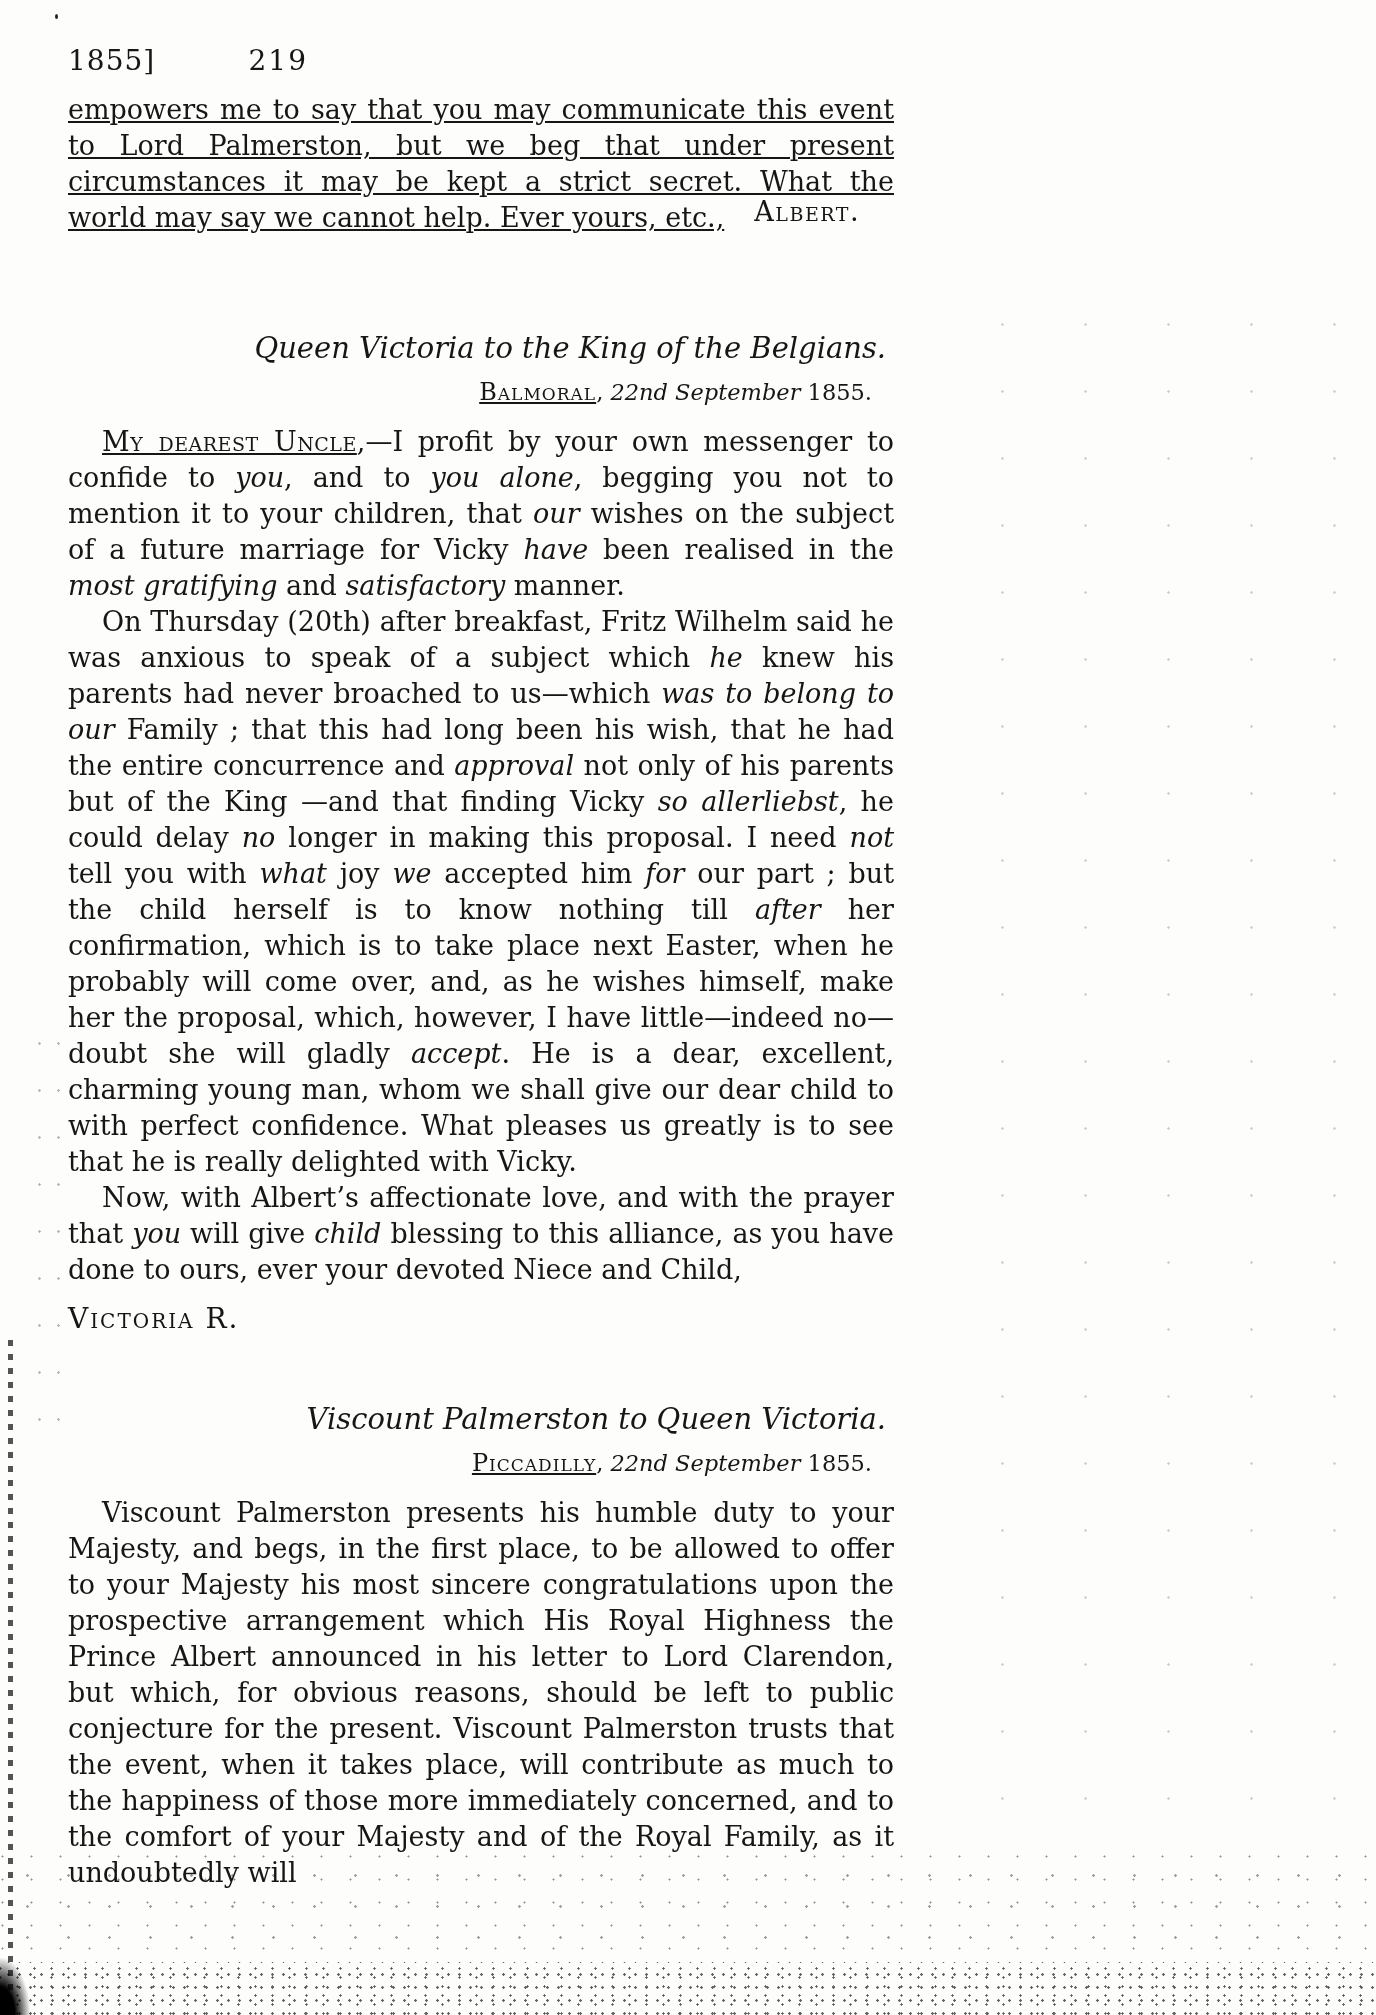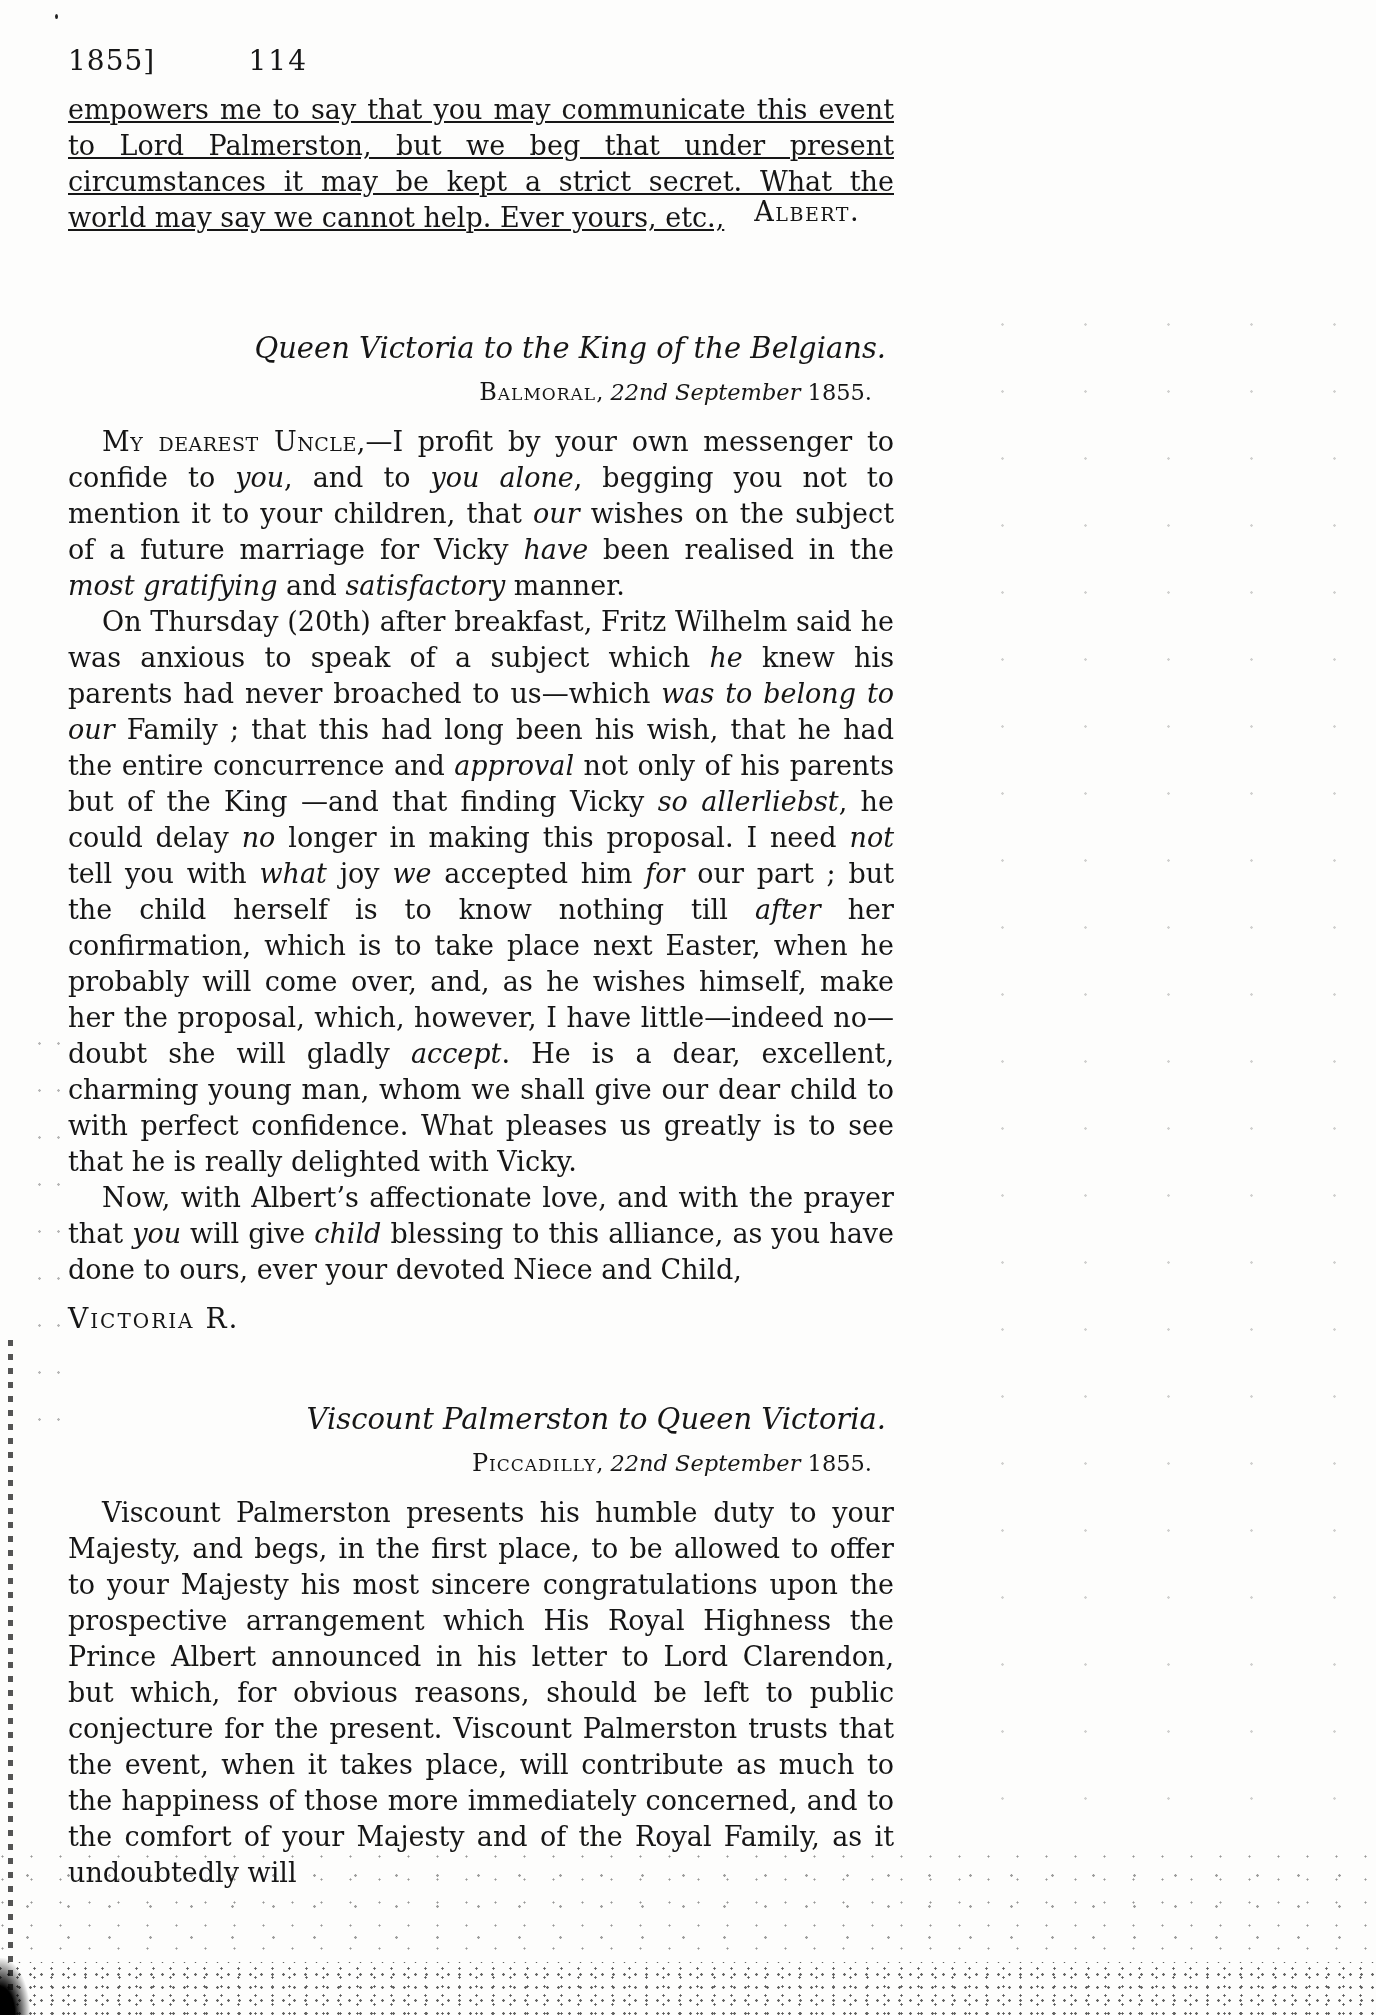--- a/index.html
+++ b/index.html
@@ -29,21 +29,21 @@
   .text-column {
     position: absolute;
     left: 68px; top: 80px; width: 826px;
     font-size: 27px; line-height: 36px;
     text-align: justify;
   }
   .body-para { margin: 0; position: relative; }
   .body-para.indent { text-indent: 34px; }
   .body-para.first { margin-top: 12px; text-decoration: underline; }
   .i  { font-style: italic; }
-  .sc { font-variant: small-caps; letter-spacing: 0.5px; }
+  .sc { font-variant: small-caps; letter-spacing: 0.5px; text-decoration: underline; }
   .line-sig {
     position: absolute; right: 34px; bottom: 6px;
     font-variant: small-caps; letter-spacing: 1.5px;
     text-indent: 0;
   }
   .letter-heading {
     font-style: italic;
     text-align: right;
     font-size: 29px;
     margin: 8px;
@@ -110,21 +110,21 @@
   }
   .speck-top { position: absolute; left: 55px; top: 14px; width: 3px; height: 5px; background: #222; border-radius: 50%; }
 </style>
 </head>
 <body>
 
 <div class="page">
 
   <div class="running-head">
     <span class="head-left">1855]</span>
-    <span class="head-right">114</span>
+    <span class="head-right">219</span>
   </div>
 
   <div class="text-column" id="text-column">
       <p class="body-para first"><span>empowers me to say that you may communicate this event to Lord Palmerston, but we beg that under present circumstances it may be kept a strict secret.  What the world may say we cannot help.  Ever yours, etc.,</span><span class="line-sig">Albert.</span></p>
       <div class="letter-heading first">Queen Victoria to the King of the Belgians.</div>
       <div class="dateline"><span class="sc">Balmoral</span><span>, </span><span class="i">22nd September</span><span> 1855.</span></div>
       <p class="body-para indent"><span class="sc">My dearest Uncle</span><span>,—I profit by your own messenger to confide to </span><span class="i">you</span><span>, and to </span><span class="i">you alone</span><span>, begging you not to mention it to your children, that </span><span class="i">our</span><span> wishes on the subject of a future marriage for Vicky </span><span class="i">have</span><span> been realised in the </span><span class="i">most gratifying</span><span> and </span><span class="i">satisfactory</span><span> manner.</span></p>
       <p class="body-para indent"><span>On Thursday (20th) after breakfast, Fritz Wilhelm said he was anxious to speak of a subject which </span><span class="i">he</span><span> knew his parents had never broached to us—which </span><span class="i">was to belong to our</span><span> Family ; that this had long been his wish, that he had the entire concurrence and </span><span class="i">approval</span><span> not only of his parents but of the King —and that finding Vicky </span><span class="i">so allerliebst</span><span>, he could delay </span><span class="i">no</span><span> longer in making this proposal.  I need </span><span class="i">not</span><span> tell you with </span><span class="i">what</span><span> joy </span><span class="i">we</span><span> accepted him </span><span class="i">for</span><span> our part ;  but the child herself is to know nothing till </span><span class="i">after</span><span> her confirmation, which is to take place next Easter, when he probably will come over, and, as he wishes himself, make her the proposal, which, however, I have little—indeed no—doubt she will gladly </span><span class="i">accept</span><span>.  He is a dear, excellent, charming young man, whom we shall give our dear child to with perfect confidence.  What pleases us greatly is to see that he is really delighted with Vicky.</span></p>
       <p class="body-para indent"><span>Now, with Albert’s affectionate love, and with the prayer that </span><span class="i">you</span><span> will give </span><span class="i">child</span><span> blessing to this alliance, as you have done to ours, ever your devoted Niece and Child,</span></p>
       <div class="signature">Victoria R.</div>

